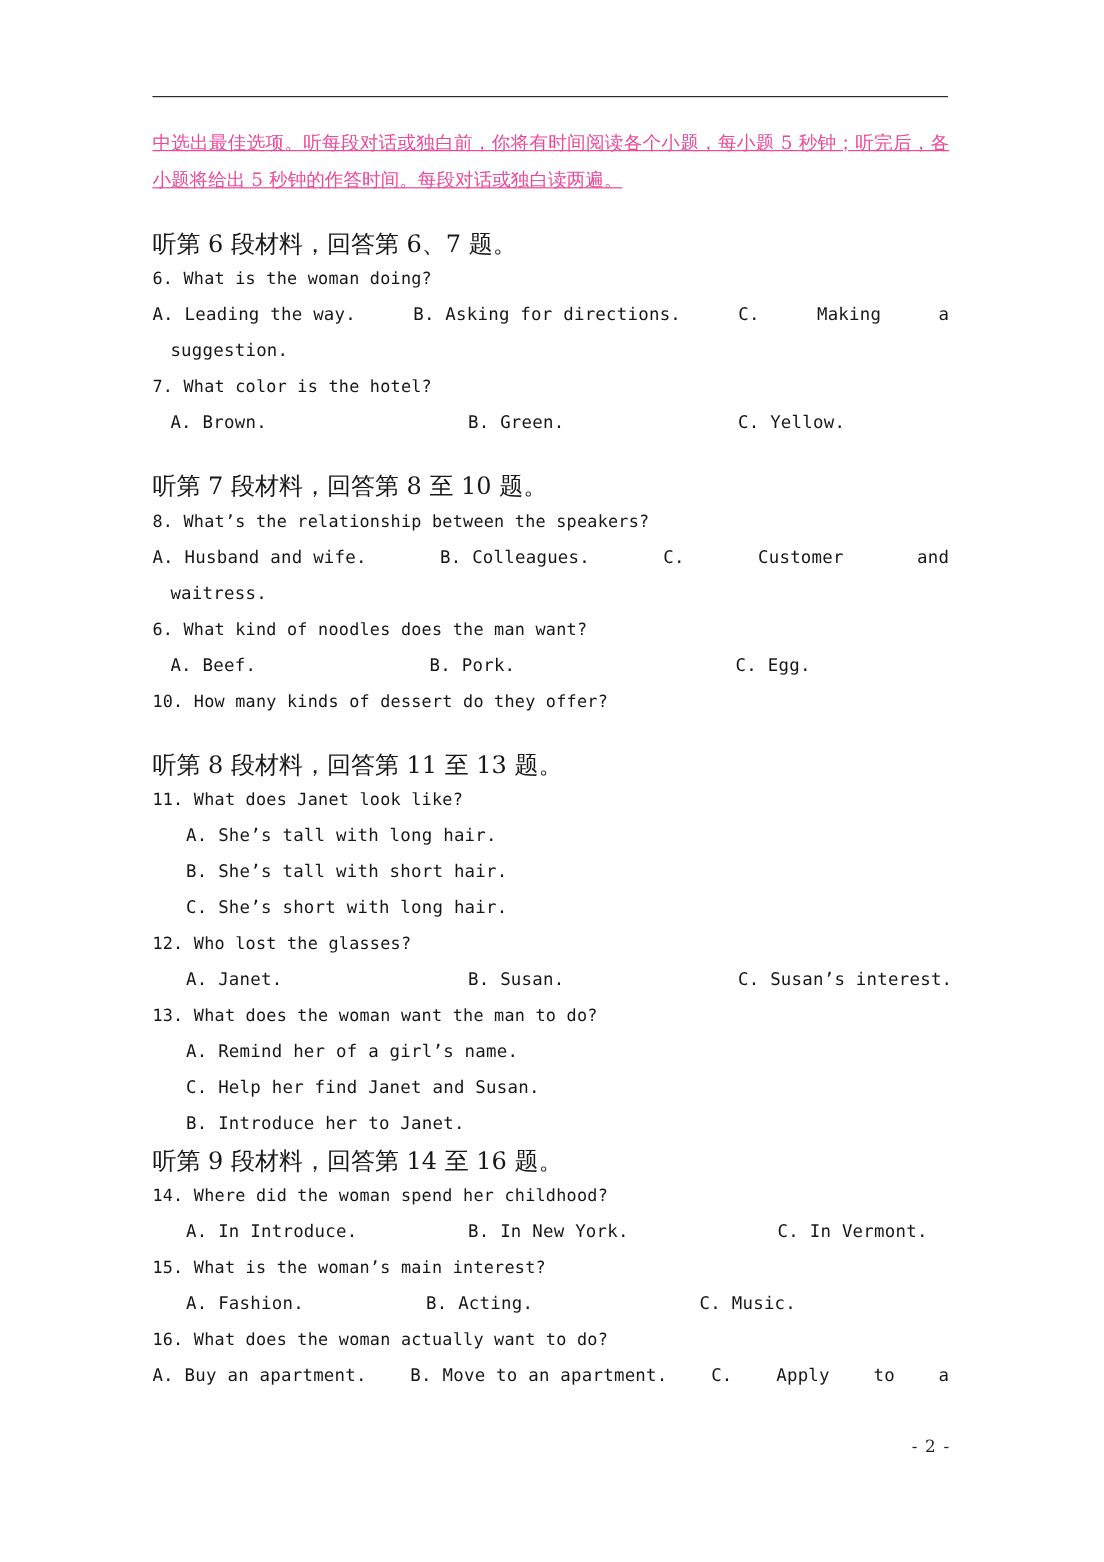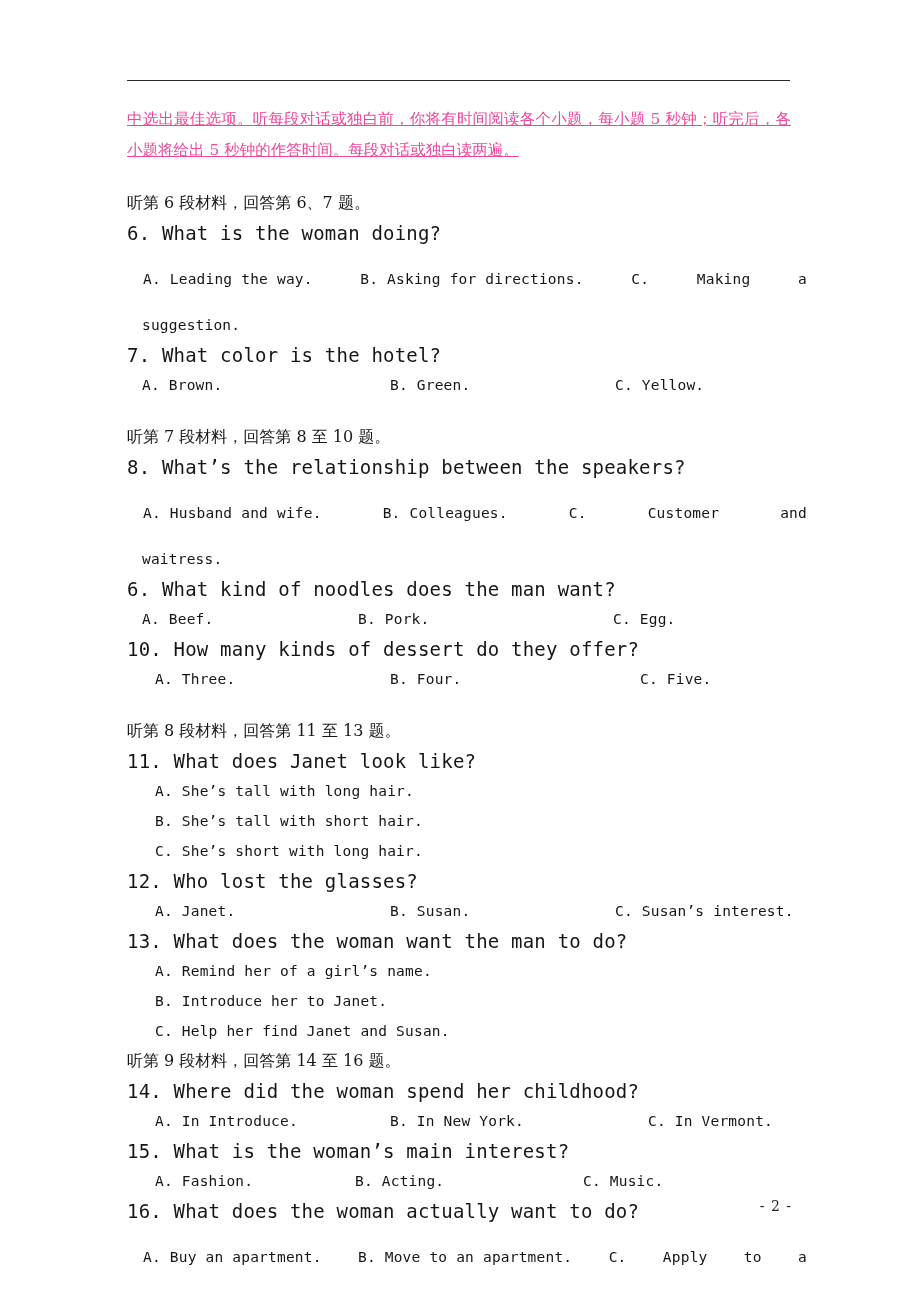--- a/index.html
+++ b/index.html
@@ -48,31 +48,31 @@
     line-height: 31px;
     text-align: justify;
     text-justify: inter-ideograph;
     color: #ec4899;
     margin: 0;
     text-decoration: underline;
   }
 
   .cn-heading {
     font-family: "DejaVu Serif", "Liberation Serif", serif;
-    font-size: 16px;
+    font-size: 20px;
     line-height: 30px;
     color: #181818;
     margin: 0;
     white-space: nowrap;
   }
 
   
   .q-stem {
     font-family: "DejaVu Sans Mono", "Liberation Mono", monospace;
-    font-size: 19px;
+    font-size: 14px;
     line-height: 30px;
     color: #161616;
     margin: 0;
     white-space: nowrap;
     letter-spacing: 0.2px;
   }
 
   .opt-line {
     font-family: "DejaVu Sans Mono", "Liberation Mono", monospace;
     font-size: 14.5px;
@@ -101,21 +101,21 @@
     top: 0;
     white-space: nowrap;
   }
 
   
   .opt-justified {
     font-family: "DejaVu Sans Mono", "Liberation Mono", monospace;
     font-size: 14.5px;
     line-height: 30px;
     color: #161616;
-    margin: 16px;
+    margin: 0;
     letter-spacing: 0.2px;
     display: flex;
     justify-content: space-between;
     width: 664px;
   }
   .opt-justified .seg { white-space: nowrap; }
 
   .cont-line {
     font-family: "DejaVu Sans Mono", "Liberation Mono", monospace;
     font-size: 14.5px;
@@ -186,46 +186,41 @@
     <p class="cont-line">waitress.</p>
 
     <p class="q-stem">6. What kind of noodles does the man want?</p>
     <div class="opt-line">
       <span class="opt" style="left:15px">A. Beef.</span>
       <span class="opt" style="left:231px">B. Pork.</span>
       <span class="opt" style="left:486px">C. Egg.</span>
     </div>
 
     <p class="q-stem">10. How many kinds of dessert do they offer?</p>
-    <div class="opt-line">
-      <span class="opt" style="left:28px">A. Three.</span>
-      <span class="opt" style="left:263px">B. Four.</span>
-      <span class="opt" style="left:513px">C. Five.</span>
-    </div>
 
     <div class="gap-md"></div>
 
     <p class="cn-heading">听第 8 段材料，回答第 11 至 13 题。</p>
 
     <p class="q-stem">11. What does Janet look like?</p>
     <p class="opt-stack">A. She’s tall with long hair.</p>
     <p class="opt-stack">B. She’s tall with short hair.</p>
     <p class="opt-stack">C. She’s short with long hair.</p>
 
     <p class="q-stem">12. Who lost the glasses?</p>
     <div class="opt-line">
       <span class="opt" style="left:28px">A. Janet.</span>
       <span class="opt" style="left:263px">B. Susan.</span>
       <span class="opt" style="left:488px">C. Susan’s interest.</span>
     </div>
 
     <p class="q-stem">13. What does the woman want the man to do?</p>
     <p class="opt-stack">A. Remind her of a girl’s name.</p>
+    <p class="opt-stack">C. Help her find Janet and Susan.</p>
     <p class="opt-stack">B. Introduce her to Janet.</p>
-    <p class="opt-stack">C. Help her find Janet and Susan.</p>
 
     <p class="cn-heading">听第 9 段材料，回答第 14 至 16 题。</p>
 
     <p class="q-stem">14. Where did the woman spend her childhood?</p>
     <div class="opt-line">
       <span class="opt" style="left:28px">A. In Introduce.</span>
       <span class="opt" style="left:263px">B. In New York.</span>
       <span class="opt" style="left:521px">C. In Vermont.</span>
     </div>
 

